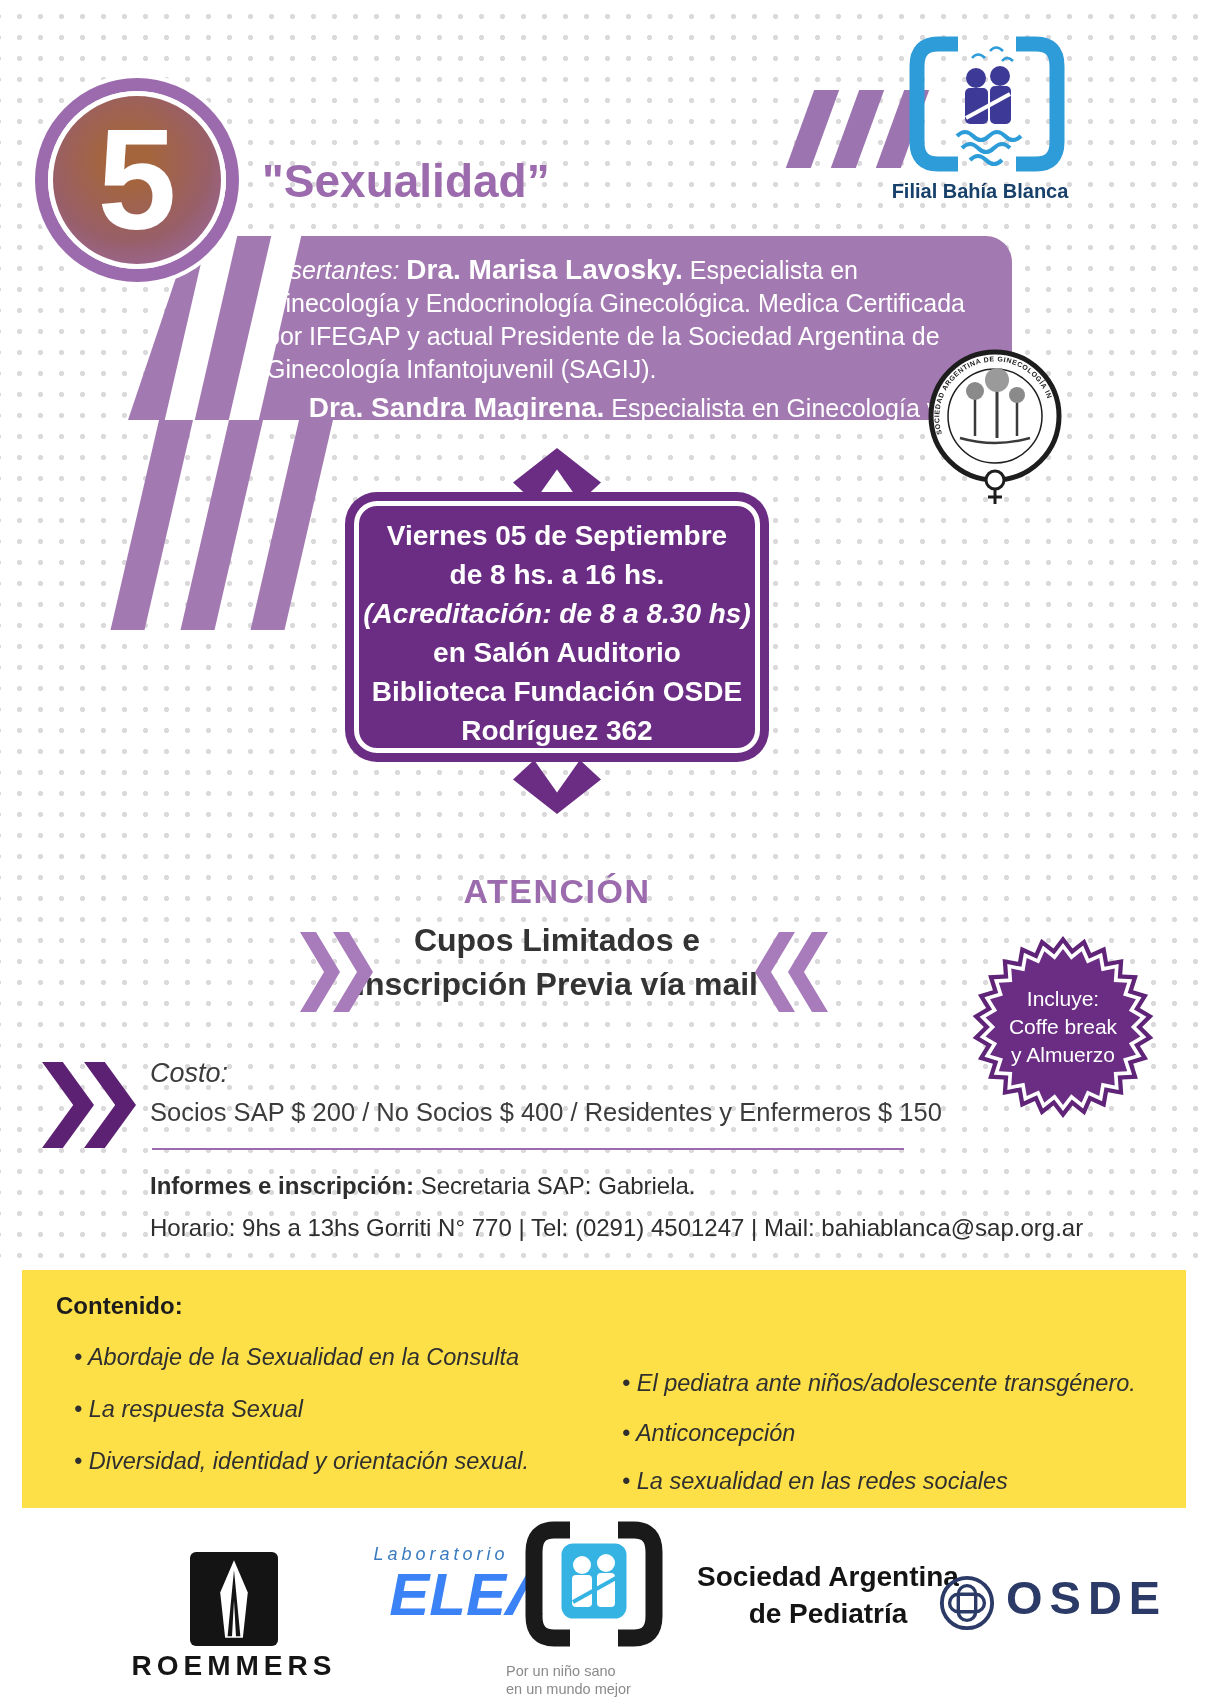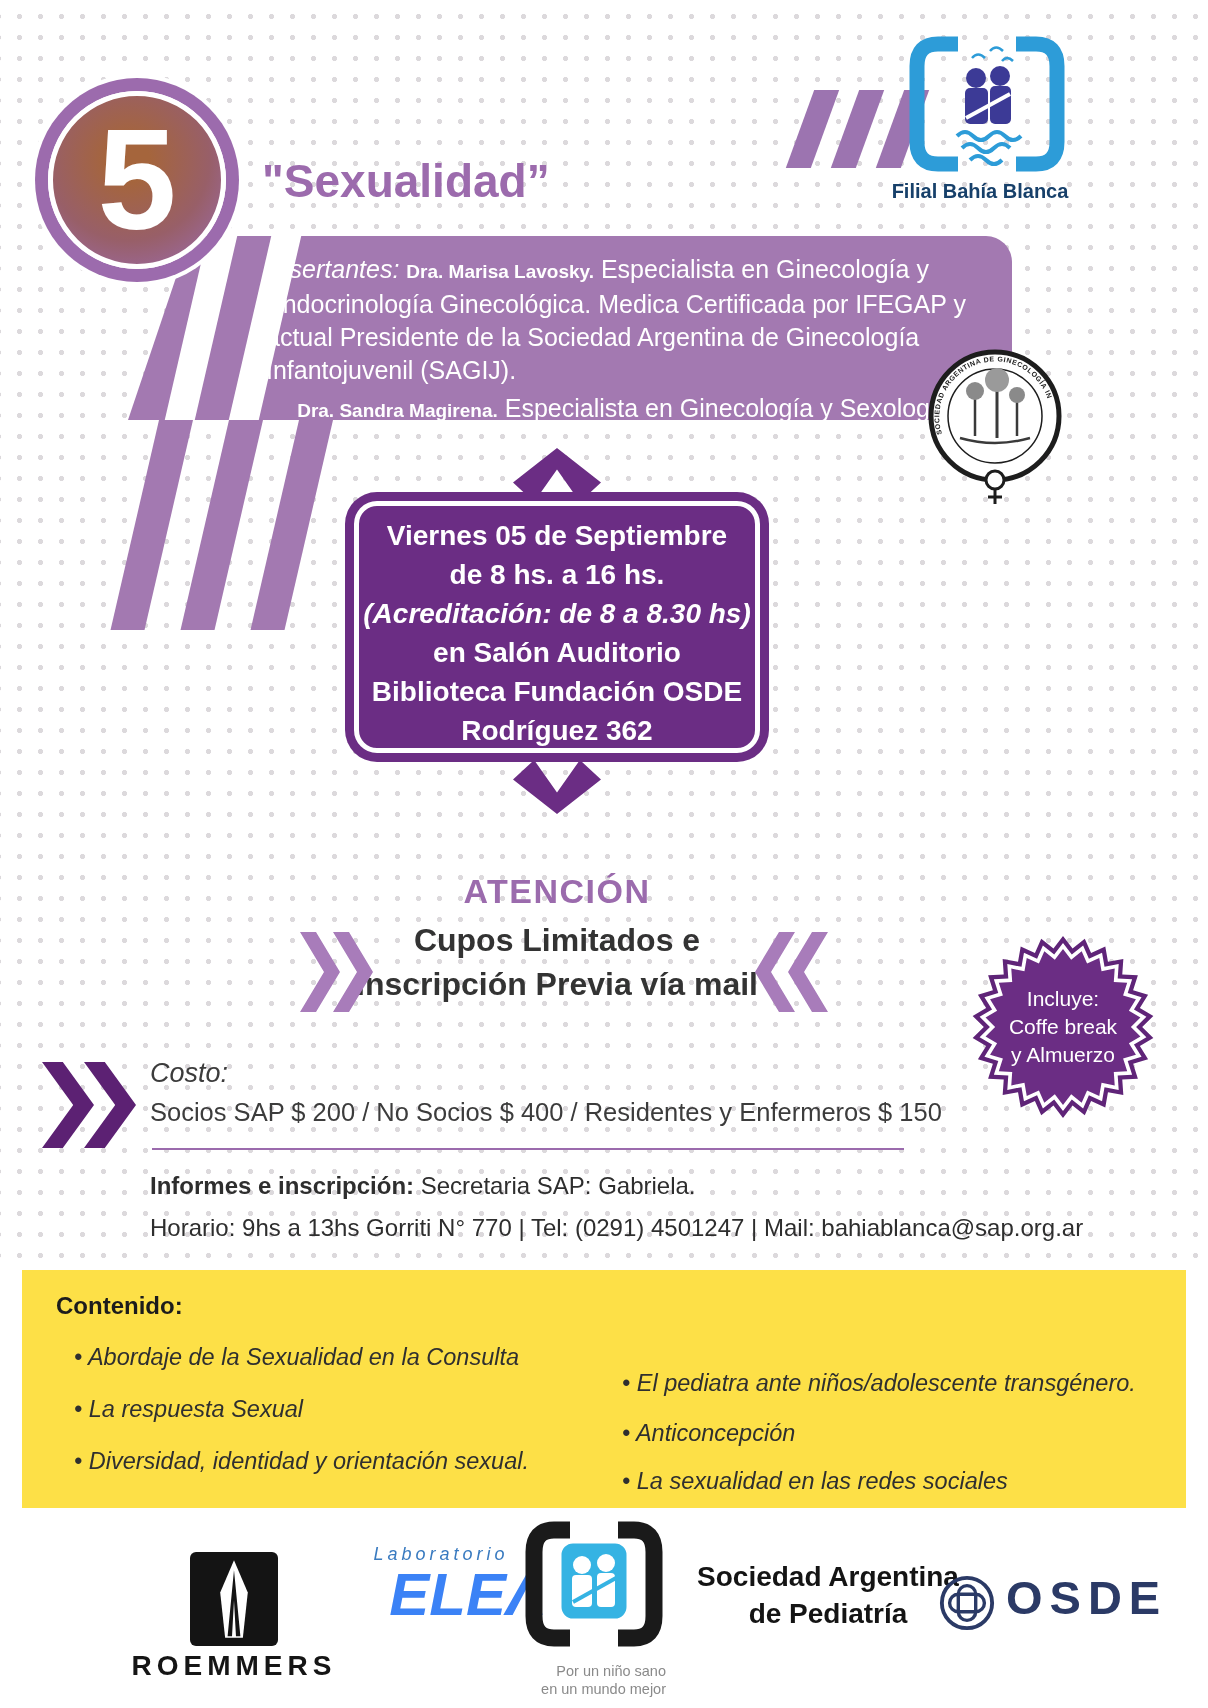--- a/index.html
+++ b/index.html
@@ -21,21 +21,21 @@
       display:flex;align-items:center;padding-left:24px;}
   .hbar span{color:#fff;font-weight:bold;font-size:23px;letter-spacing:.3px;}
   .hstripe{position:absolute;top:90px;width:25px;height:78px;background:#9c74b0;transform:skewX(-20deg);z-index:3;}
   .topic{position:absolute;left:262px;top:154px;font-size:46px;font-weight:bold;color:#9c6bad;z-index:3;}
 
   
   .banner{position:absolute;left:128px;top:236px;width:884px;height:184px;background:#a379b1;z-index:2;
       border-radius:0 26px 26px 0;clip-path:polygon(62px 0,100% 0,100% 100%,0 100%);
       color:#fff;padding:17px 30px 12px 138px;font-size:25px;line-height:33px;}
   .banner .bstripe{position:absolute;top:-20px;bottom:-20px;width:30px;background:#fff;transform:skewX(-13deg);}
-  .banner .name{font-weight:bold;font-size:19px;}
+  .banner .name{font-weight:bold;font-size:28px;}
   .banner .ital{font-style:italic;}
   .banner p{margin:0;position:relative;z-index:2;}
   .banner p+p{margin-top:5px;text-align:center;}
   .dstripe{position:absolute;top:418px;width:34px;height:212px;background:#a379b1;transform:skewX(-13deg);z-index:1;}
 
   
   .saplogo-top{position:absolute;left:902px;top:36px;z-index:4;}
   .filial{position:absolute;left:878px;top:180px;width:204px;text-align:center;
       font-size:20px;font-weight:bold;color:#17406a;z-index:4;}
 
@@ -93,21 +93,21 @@
       clip-path:polygon(50% 2%,78% 42%,68% 98%,32% 98%,22% 42%);}
   .roe-box .aline{position:absolute;left:22%;top:7%;width:56%;height:86%;background:#141414;
       clip-path:polygon(50% 14%,63% 96%,54% 96%,50% 52%,46% 96%,37% 96%);}
   .roe-word{position:absolute;left:88px;top:1650px;width:292px;text-align:center;
       font-size:28px;font-weight:bold;letter-spacing:5px;color:#151515;z-index:2;}
   .elea-lab{position:absolute;left:346px;top:1544px;width:190px;text-align:center;font-size:18px;
       font-style:italic;color:#3a7bc0;letter-spacing:4px;z-index:2;}
   .elea-word{position:absolute;left:336px;top:1562px;width:210px;text-align:right;font-size:60px;
       font-weight:bold;font-style:italic;color:#3b82f6;line-height:1.1;z-index:2;}
   .saplogo-bot{position:absolute;left:518px;top:1520px;z-index:2;}
-  .sap-tag{position:absolute;left:490px;top:1662px;width:176px;text-align:right;
+  .sap-tag{position:absolute;left:506px;top:1662px;width:176px;text-align:left;
       font-size:14.5px;line-height:18px;color:#8a8a8a;z-index:2;}
   .sap-name{position:absolute;left:650px;top:1558px;width:262px;text-align:center;
       font-size:28px;line-height:37px;font-weight:bold;color:#141414;z-index:2;margin-left:47px;}
   .osde-emblem{position:absolute;left:938px;top:1574px;z-index:2;}
   .osde-word{position:absolute;left:1006px;top:1570px;font-size:47px;font-weight:bold;
       letter-spacing:7px;color:#2b3a66;z-index:2;}
 </style>
 </head>
 <body>
 

